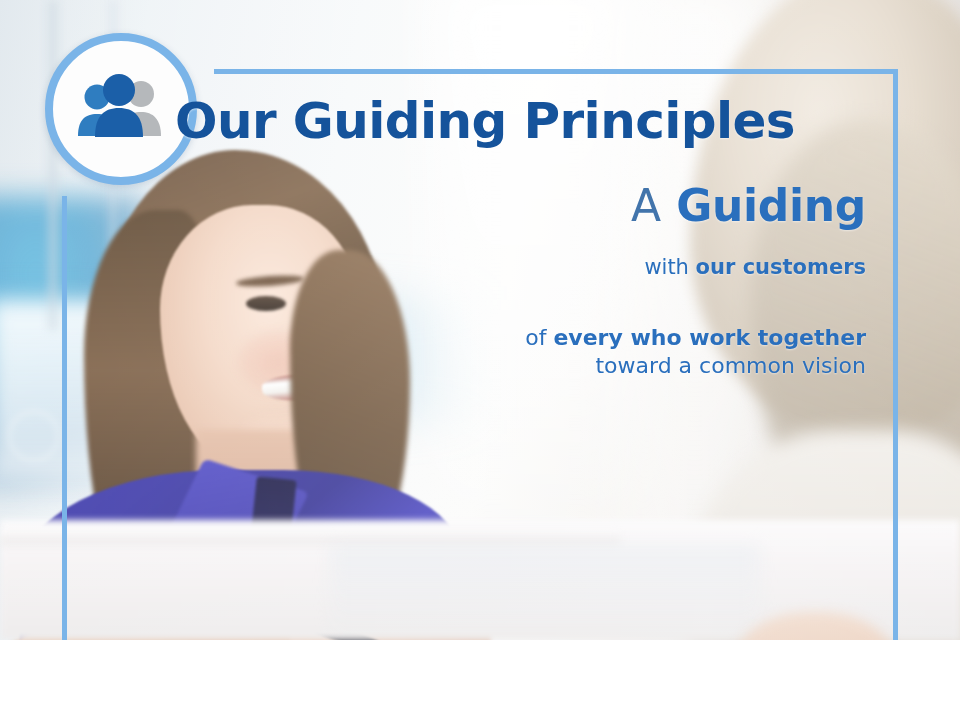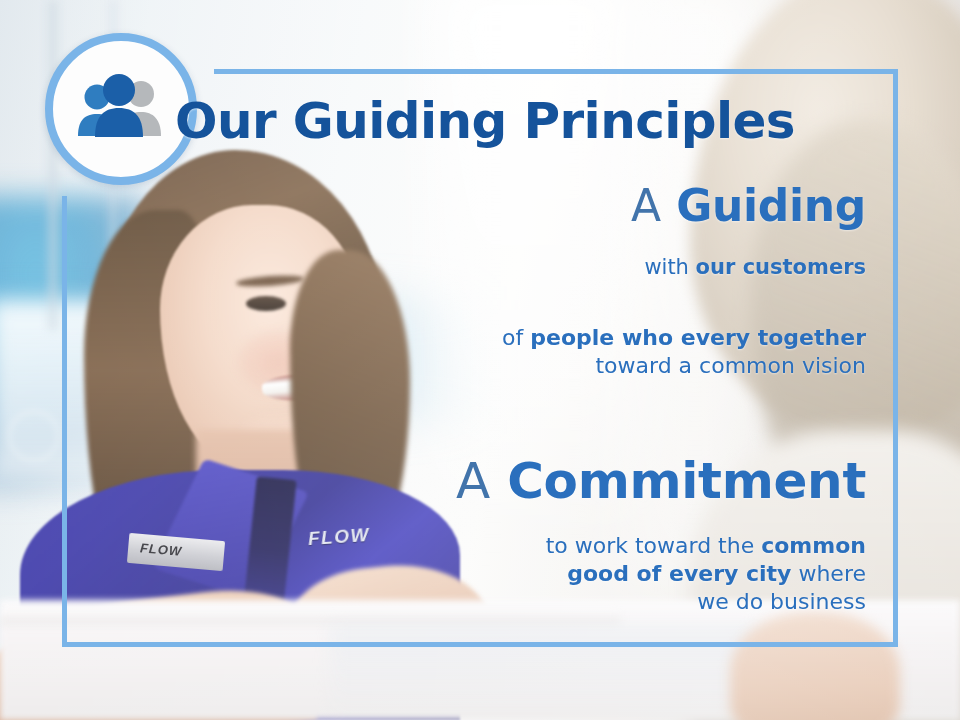--- a/index.html
+++ b/index.html
@@ -7,21 +7,21 @@
     padding: 0;
     background: #ffffff;
   }
   body {
     font-family: "Liberation Sans", sans-serif;
   }
 
   #banner {
     position: relative;
     width: 960px;
-    height: 720px;
+    height: 640px;
     overflow: hidden;
     background: #eef1f4;
   }
 
   
   .photo-layer {
     position: absolute;
     inset: 0;
     overflow: hidden;
   }
@@ -542,30 +542,20 @@
       <div class="p-title">
         <span class="p-article">A </span><span class="p-word">Guiding</span>
       </div>
       <div class="p-sub">
         <span class="lt">with </span><span class="bd">our customers</span>
       </div>
     </div>
 
     <div class="principle p2">
       <div class="p-sub">
-        <span class="lt">of </span><span class="bd">people who every together</span><br>
+        <span class="lt">of </span><span class="bd">every who work together</span><br>
         <span class="lt">toward a common vision</span>
       </div>
     </div>
 
-    <div class="principle p3">
-      <div class="p-title">
-        <span class="p-article">A </span><span class="p-word">Commitment</span>
-      </div>
-      <div class="p-sub">
-        <span class="lt">to work toward the </span><span class="bd">common</span><br>
-        <span class="bd">good of every city</span><span class="lt"> where</span><br>
-        <span class="lt">we do business</span>
-      </div>
-    </div>
 
   </div>
 </div>
 
 </body></html>

